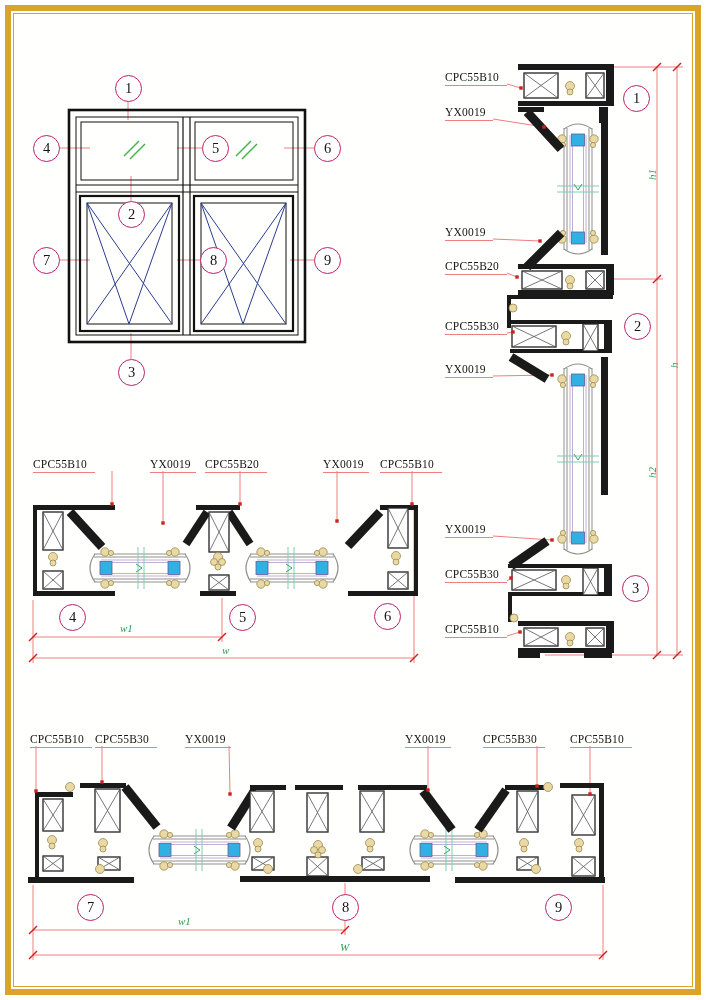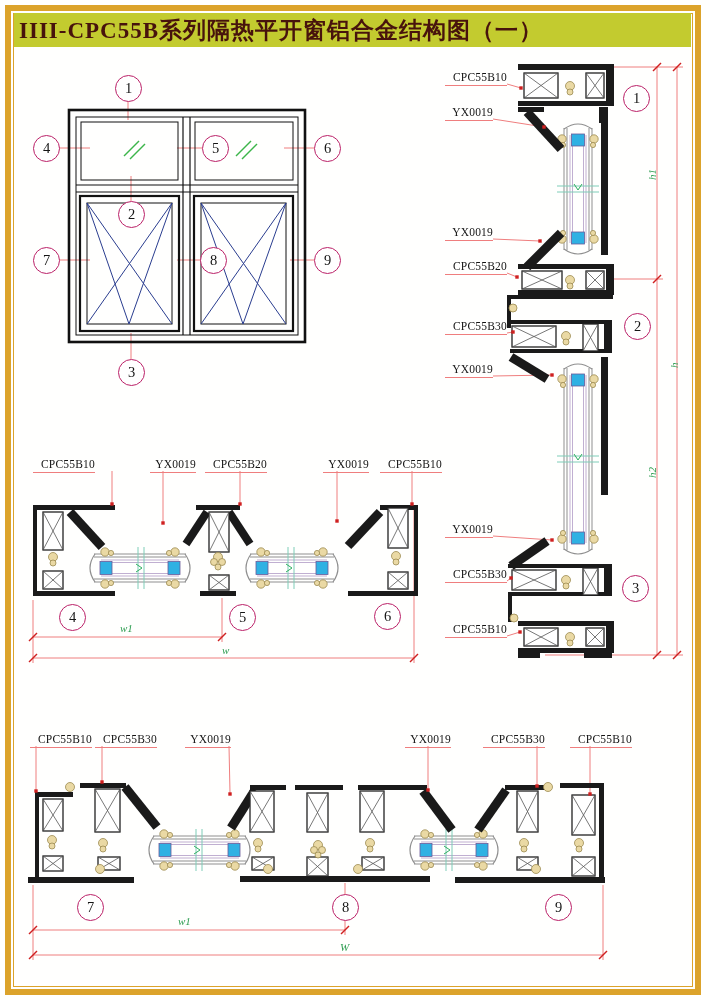--- a/index.html
+++ b/index.html
@@ -10,33 +10,30 @@
   .titlebar{position:absolute;left:14px;top:13px;width:677px;height:34px;background:#c3cb2f;
             display:flex;align-items:center;}
   .titlebar span{font-weight:bold;font-size:23px;color:#47130c;padding-left:5px;letter-spacing:1px;
                  font-family:"Liberation Serif",serif;}
   svg.cad{position:absolute;left:0;top:0;}
   .callout{position:absolute;width:25px;height:25px;border:1.6px solid #bb2168;border-radius:50%;
            background:#fff;color:#151515;font-size:14.5px;line-height:24px;text-align:center;
            font-family:"Liberation Serif",serif;z-index:4;}
   .plabel{position:absolute;font-size:11.5px;color:#141414;border-bottom:1px solid #ef7e7e;
           height:15px;line-height:14px;letter-spacing:0.2px;white-space:nowrap;z-index:4;
-          font-family:"Liberation Serif",serif;text-align:right;}
+          font-family:"Liberation Serif",serif;}
   .dim{position:absolute;font-size:11px;font-style:italic;color:#2f9e52;z-index:4;
        font-family:"Liberation Serif",serif;}
   .vdim{transform:rotate(-90deg);transform-origin:left top;}
 </style>
 </head>
 <body>
 
 <div class="page">
   <div class="frame"></div>
-  <div class="titlebar">
-    <span>IIII-CPC55B系列隔热平开窗铝合金结构图（一）</span>
-  </div>
 
   <svg id="cad" class="cad" width="706" height="1000" viewBox="0 0 706 1000">
       <line x1="128" y1="101" x2="128" y2="120" stroke="#ef7e7e" stroke-width="1"></line>
       <line x1="131" y1="201" x2="131" y2="176" stroke="#ef7e7e" stroke-width="1"></line>
       <line x1="131" y1="359" x2="131" y2="333" stroke="#ef7e7e" stroke-width="1"></line>
       <line x1="59" y1="148" x2="90" y2="148" stroke="#ef7e7e" stroke-width="1"></line>
       <line x1="202" y1="148" x2="177" y2="148" stroke="#ef7e7e" stroke-width="1"></line>
       <line x1="314" y1="148" x2="284" y2="148" stroke="#ef7e7e" stroke-width="1"></line>
       <line x1="59" y1="260" x2="90" y2="260" stroke="#ef7e7e" stroke-width="1"></line>
       <line x1="200" y1="260" x2="177" y2="260" stroke="#ef7e7e" stroke-width="1"></line>

